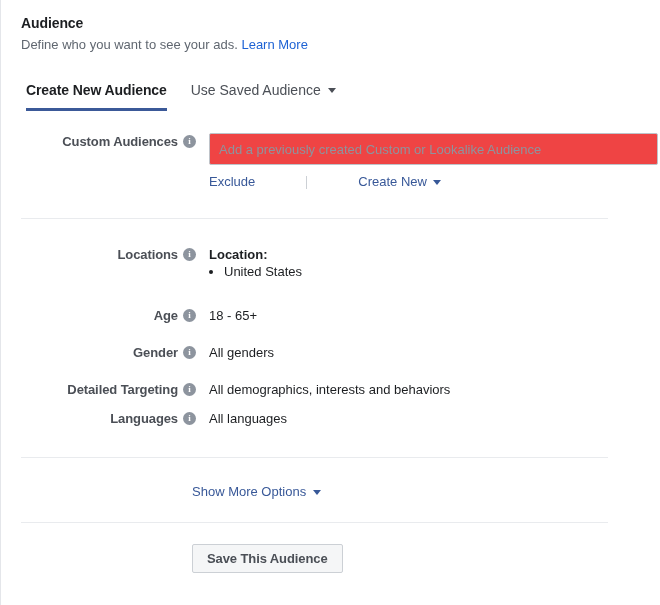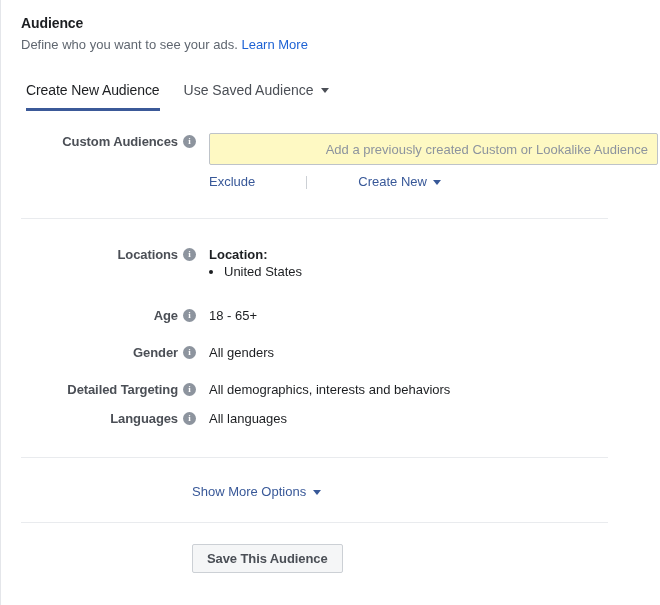--- a/index.html
+++ b/index.html
@@ -59,21 +59,21 @@
   }
   .tab {
     font-size: 14px;
     line-height: 20px;
     cursor: pointer;
     position: relative;
     padding-bottom: 11px;
     white-space: nowrap;
   }
   .tab-active {
-    font-weight: normal;
+    font-weight: bold;
     color: #1c1e21;
     letter-spacing: -0.1px;
   }
   .tab-active::after {
     content: "";
     position: absolute;
     left: 0;
     right: 0;
     bottom: 0;
     height: 3px;
@@ -138,27 +138,26 @@
   }
 
   
   .ca-row { margin-top: 21px; }
   .ca-input {
     box-sizing: border-box;
     width: 449px;
     height: 32px;
     border: 1px solid #bec3c9;
     border-radius: 2px;
-    background: #fef9c3;
+    background: #ef4444;
     font-family: "Liberation Sans", sans-serif;
     font-size: 13px;
     color: #1c1e21;
     padding: 0 9px;
     outline: none;
-    text-align: right;
   }
   .ca-input::placeholder { color: #8d949e; }
   .ca-links {
     margin-top: 9px;
     display: flex;
     align-items: center;
     font-size: 13px;
     line-height: 16px;
     gap: 41px;
   }

